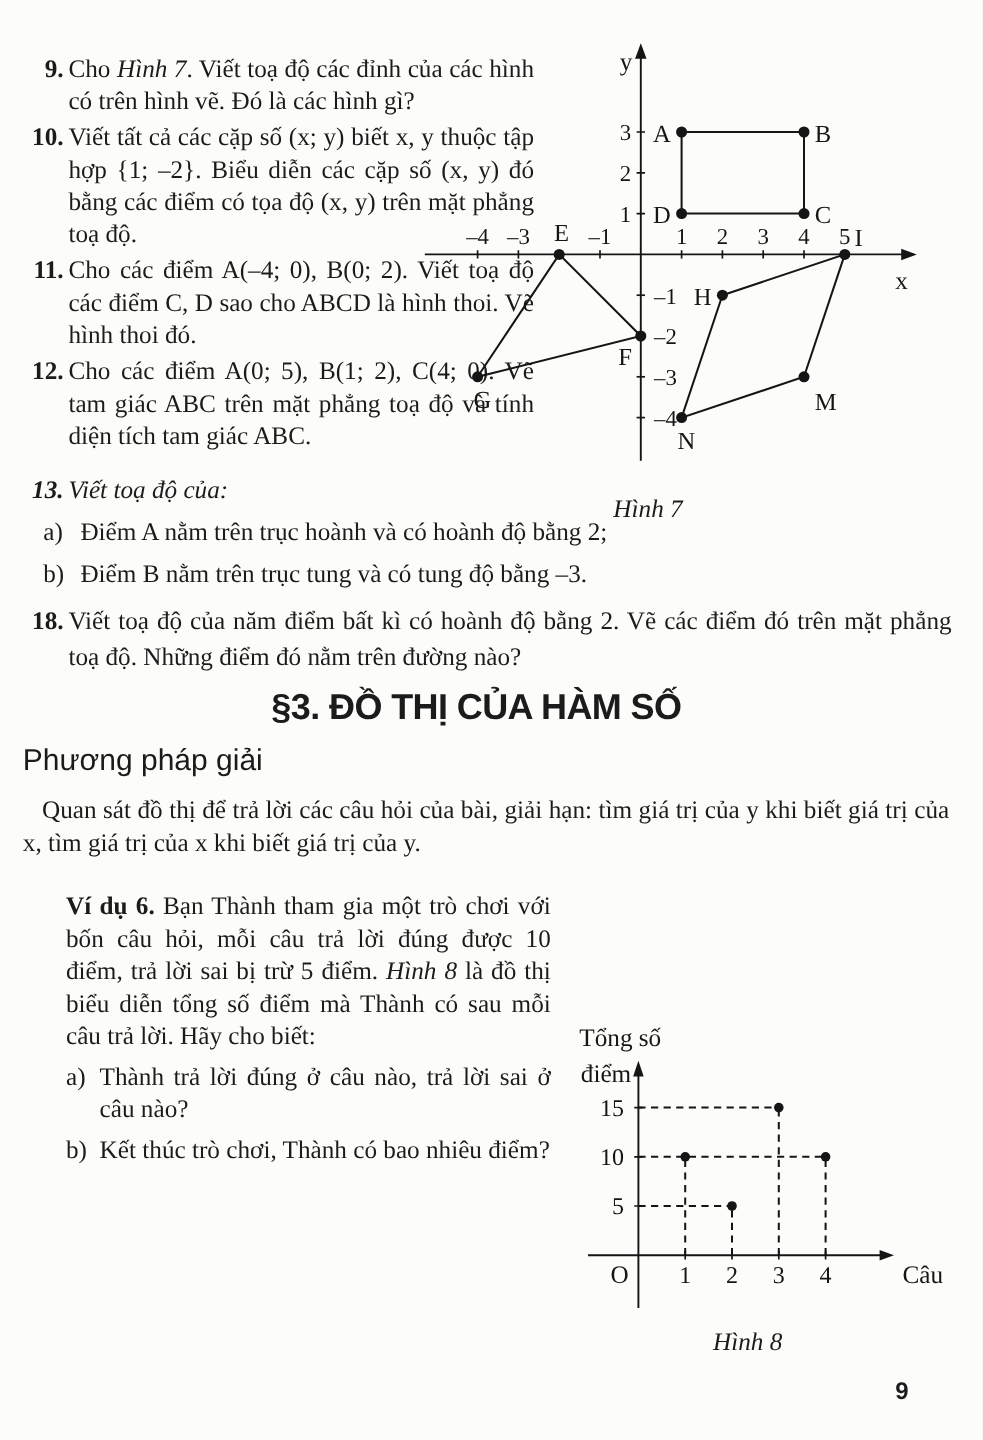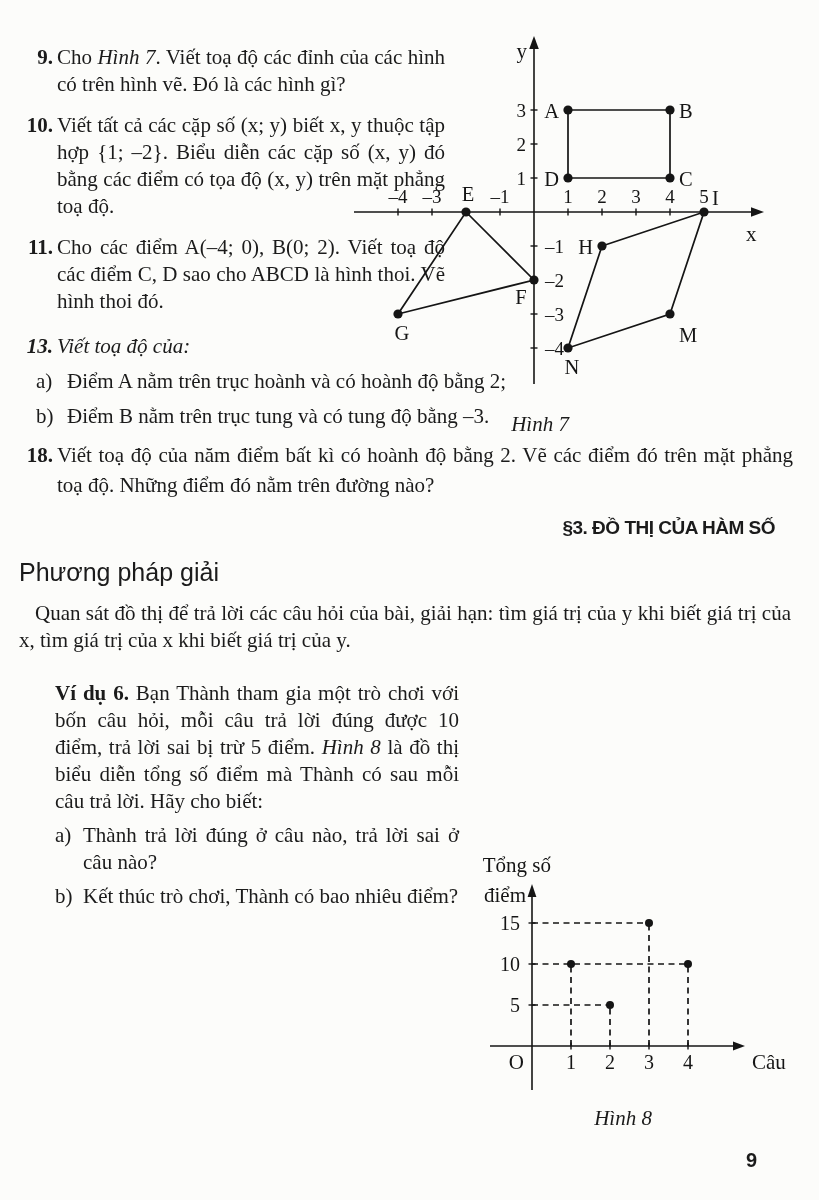--- a/index.html
+++ b/index.html
@@ -5,31 +5,31 @@
   html,body{margin:0;padding:0;background:#e8e8e6;}
   .page{
     position:relative;width:819px;height:1200px;margin:0 auto;
     background:#fcfcfa;color:#1b1b1b;overflow:hidden;
     font-family:"Liberation Serif",serif;font-size:21px;line-height:27px;
   }
   .content{padding:0 24px 0 19px;}
   
   .col-left{width:426px;margin-top:44px;}
   .prob{position:relative;padding-left:38px;text-align:justify;}
-  .prob + .prob{margin-top:14px;}
+  .prob + .prob{margin-top:3px;}
   .num{position:absolute;left:0;top:0;width:34px;text-align:right;font-weight:bold;}
   .wide{margin-right:2px;}
   .wide13{margin-top:18px;font-style:italic;}
   .sub13{position:relative;margin-left:17px;padding-left:31px;margin-top:8px;text-align:justify;}
   .sub13 .slabel{position:absolute;left:0;top:0;}
   .prob14{margin-top:10px;line-height:30px;}
   
   .section-title{
-    margin:10px 20px 0 0;text-align:right;
-    font-family:"Liberation Sans",sans-serif;font-weight:700;font-size:19px;line-height:36px;
+    margin:10px 20px 0 0;text-align:center;
+    font-family:"Liberation Sans",sans-serif;font-weight:700;font-size:30px;line-height:36px;
     letter-spacing:-0.5px;
   }
   .dang-title{margin:22px 0 0 0;font-family:"Liberation Sans",sans-serif;font-weight:700;font-size:26px;line-height:32px;}
   .method-title{margin:11px 0 0 0;font-family:"Liberation Sans",sans-serif;font-weight:400;font-size:25px;line-height:30px;}
   .method-body{margin:13px 4px 0 0;text-indent:16px;text-align:justify;}
   
   .ex-left{margin-left:36px;margin-top:26px;width:404px;font-family:Liberation Serif, serif;}
   .ex-p{text-align:justify;}
   .ex-p .exlabel{font-weight:bold;}
   .exsub{position:relative;padding-left:28px;margin-top:7px;text-align:justify;}
@@ -59,20 +59,23 @@
 
     <div class="col-left">
       <div class="prob">
         <span class="num">9.</span><span>Cho </span><i>Hình 7</i><span>. Viết toạ độ các đỉnh của các hình có trên hình vẽ. Đó là các hình gì?</span>
       </div>
       <div class="prob">
         <span class="num">10.</span><span>Viết tất cả các cặp số (x; y) biết x, y thuộc tập hợp {1; –2}. Biểu diễn các cặp số (x, y) đó bằng các điểm có tọa độ (x, y) trên mặt phẳng toạ độ.</span>
       </div>
       <div class="prob">
         <span class="num">11.</span><span>Cho các điểm A(–4; 0), B(0; 2). Viết toạ độ các điểm C, D sao cho ABCD là hình thoi. Vẽ hình thoi đó.</span>
+      </div>
+      <div class="prob">
+        <span class="num">12.</span><span>Cho các điểm A(0; 5), B(1; 2), C(4; 0). Vẽ tam giác ABC trên mặt phẳng toạ độ và tính diện tích tam giác ABC.</span>
       </div>
     </div>
 
     <div class="prob wide wide13">
       <span class="num">13.</span><span>Viết toạ độ của:</span>
     </div>
     <div class="sub13">
       <span class="slabel">a)</span><span>Điểm A nằm trên trục hoành và có hoành độ bằng 2;</span>
     </div>
     <div class="sub13">

